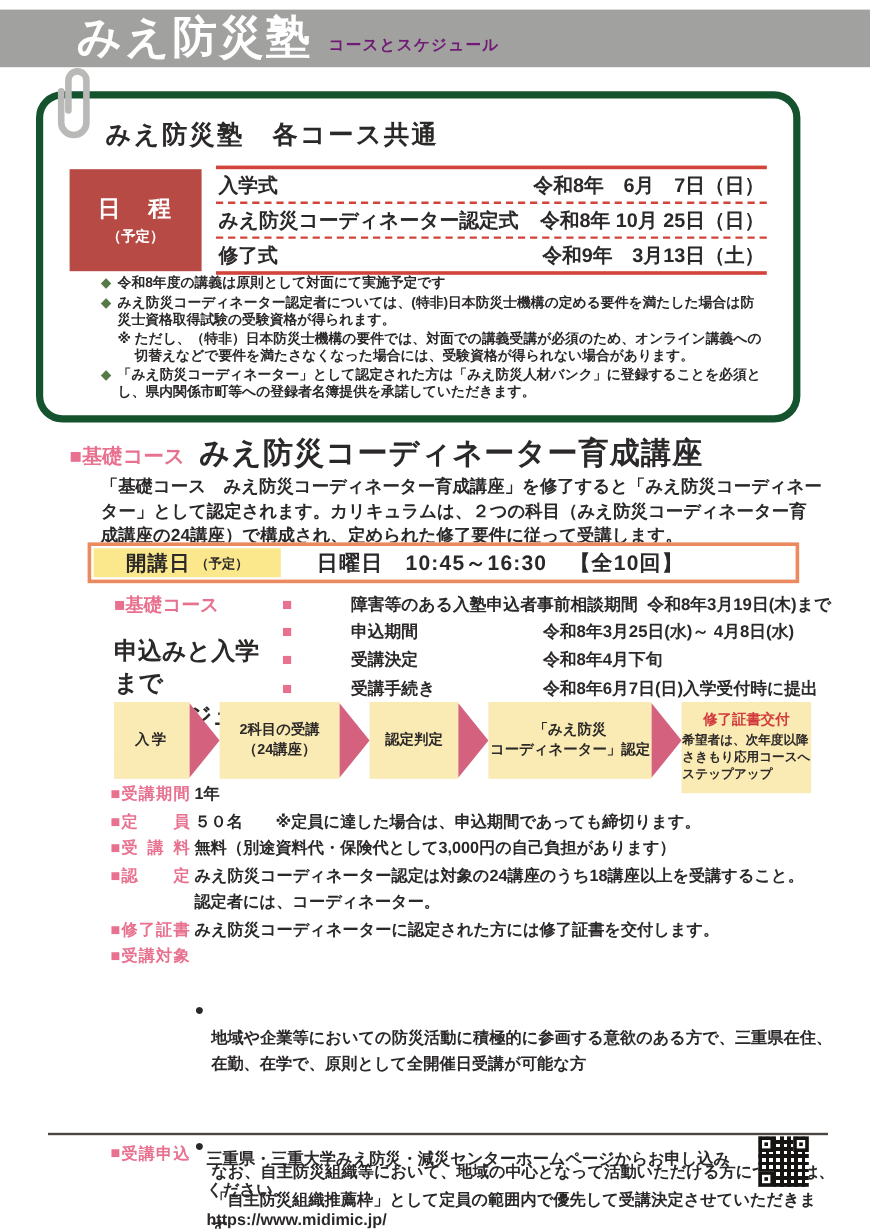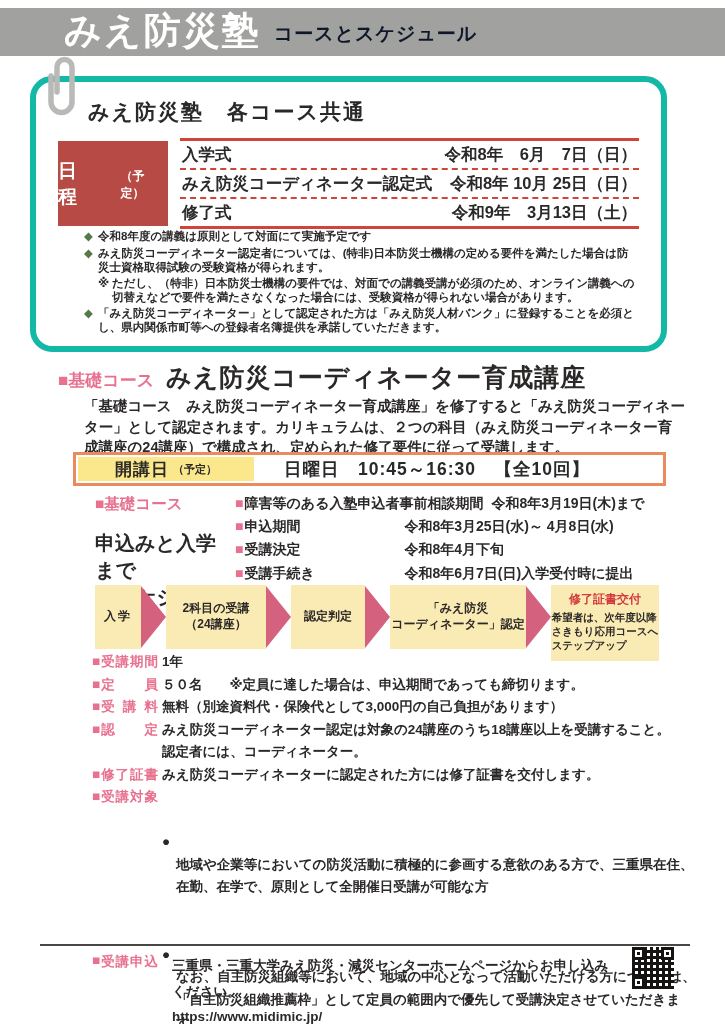--- a/index.html
+++ b/index.html
@@ -5,29 +5,29 @@
   html,body{margin:0;padding:0;}
   body{
     width:725px;height:1024px;background:#ffffff;position:relative;
     font-family:"Liberation Sans","DejaVu Sans",sans-serif;
     font-weight:bold;color:#2b2828;overflow:hidden;
   }
   
   .header-bar{position:absolute;top:8px;left:0;width:725px;height:48px;background:#a1a19f;
     display:flex;align-items:flex-end;padding:0 0 7px 64px;box-sizing:border-box;gap:13px;}
   .header-title{font-size:37px;color:#fff;line-height:1;letter-spacing:2px;}
-  .header-subtitle{font-size:19px;color:#0f172a;padding-bottom:2px;letter-spacing:1px;}
+  .header-subtitle{font-size:13px;color:#701a75;padding-bottom:2px;letter-spacing:1px;}
 
   
   .common-box{position:absolute;top:76px;left:30px;width:637px;height:276px;background:#fff;
-    border:6px solid #14b8a6;border-radius:22px;box-sizing:border-box;}
+    border:6px solid #14532d;border-radius:22px;box-sizing:border-box;}
   .paperclip{position:absolute;left:46px;top:54px;z-index:3;}
   .box-title{position:absolute;left:52px;top:16px;font-size:21px;letter-spacing:2px;}
   .date-wrap{position:absolute;left:22px;top:56px;right:22px;display:flex;}
-  .date-label-box{width:110px;background:#b84a45;color:#fff;display:flex;flex-direction:row;
+  .date-label-box{width:110px;background:#b84a45;color:#fff;display:flex;flex-direction:column;
     justify-content:center;align-items:center;margin:3px 0;}
   .date-label{font-size:19px;letter-spacing:2px;}
   .date-label-note{font-size:12px;margin-top:2px;}
   .date-rows{flex:1;margin-left:12px;border-top:3px solid #d2433a;}
   .date-row{display:flex;justify-content:space-between;align-items:center;height:27px;
     font-size:16.5px;border-bottom:2px dashed #d2433a;padding:0 2px;}
   .date-row:last-child{border-bottom:3px solid #d2433a;}
   .notes{position:absolute;left:48px;right:24px;top:148px;font-size:11.5px;line-height:1.2;}
   .note{padding-left:14px;position:relative;margin-bottom:3px;}
   .note .marker{position:absolute;left:0;color:#567a47;}
@@ -36,41 +36,41 @@
 
   
   .course-heading{position:absolute;top:361px;left:58px;display:flex;align-items:baseline;}
   .course-tag{color:#e8718f;font-size:17px;}
   .course-title{font-size:25px;margin-left:12px;letter-spacing:1px;}
   .course-desc{position:absolute;top:396px;left:84px;width:601px;font-size:14.5px;line-height:1.42;}
 
   
   .opening-box{position:absolute;top:452px;left:73px;width:593px;height:34px;border:3px solid #ea8a5e;
     background:#fff;display:flex;align-items:stretch;box-sizing:border-box;}
-  .opening-label{width:176px;background:#fbe88d;display:flex;align-items:center;justify-content:center;
+  .opening-label{width:156px;background:#fbe88d;display:flex;align-items:center;justify-content:center;
     margin:2px;gap:4px;}
   .opening-label-main{font-size:17px;letter-spacing:1px;}
   .opening-label-note{font-size:11px;}
   .opening-value{font-size:17.5px;margin-left:28px;letter-spacing:1px;display:flex;align-items:center;}
 
   
   .apply-schedule{position:absolute;top:492px;left:95px;right:28px;}
   .as-left{position:absolute;left:0;top:2px;width:136px;}
   .as-tag{color:#e8718f;font-size:15.5px;}
   .as-caption{margin-top:15px;font-size:20px;line-height:1.35;white-space:pre-line;}
   .as-rows{margin-left:140px;}
   .as-row{display:flex;font-size:14px;line-height:1.66;}
   .as-row .sq{color:#e8718f;margin-right:1px;}
-  .as-row .lbl{min-width:152px;margin-right:8px;}
+  .as-row .lbl{min-width:152px;margin-right:8px;margin-left:48px;}
 
   
   .flow{position:absolute;top:585px;left:95px;display:flex;align-items:flex-start;}
   .flow-box{background:#faeab3;height:64px;display:flex;flex-direction:column;justify-content:center;
     align-items:center;text-align:center;font-size:12px;line-height:1.3;white-space:pre-line;box-sizing:border-box;}
-  .w1{width:46px;letter-spacing:2px;}
+  .w1{width:63px;letter-spacing:2px;}
   .w2{width:100px;}
   .w3{width:74px;}
   .w4{width:136px;}
   .flow-final{width:108px;height:76px;justify-content:flex-start;padding-top:7px;}
   .flow-final-title{color:#d23a3e;font-size:12px;margin-bottom:2px;}
   .flow-final-text{font-size:10.5px;line-height:1.35;white-space:pre-line;text-align:left;}
   .flow-arrow{width:0;height:0;border-top:31px solid transparent;border-bottom:31px solid transparent;
     border-left:25px solid #d4617e;margin-top:1px;}
 
   

